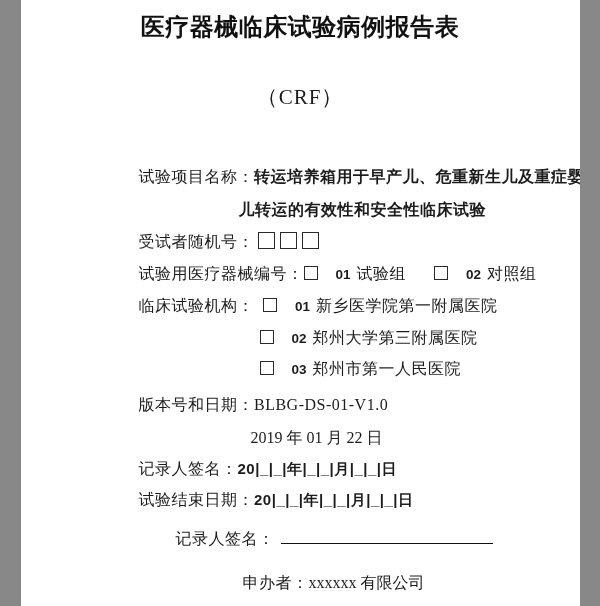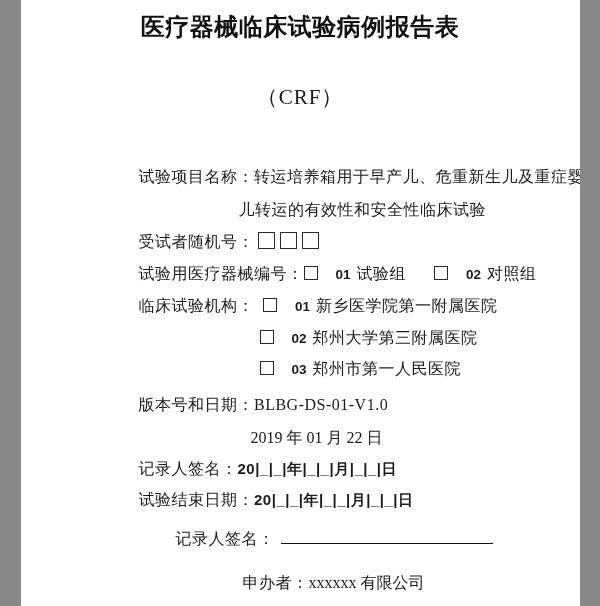--- a/index.html
+++ b/index.html
@@ -24,21 +24,21 @@
     color:#111;
   }
   .subtitle{
     left:0;right:0;top:84px;
     text-align:center;
     font-size:21px;
     letter-spacing:1px;
     font-weight:400;
   }
   .label{letter-spacing:0.5px;}
-  .val-bold{font-weight:400;letter-spacing:0.5px;text-align:right;}
+  .val-bold{font-weight:700;letter-spacing:0.5px;text-align:right;}
   .checkbox{
     display:inline-block;
     width:12px;height:12px;
     border:1.6px solid #2a2a2a;
     vertical-align:-1px;
     margin-right:1px;
     background:#fff;
   }
   .bigbox{
     display:inline-block;

